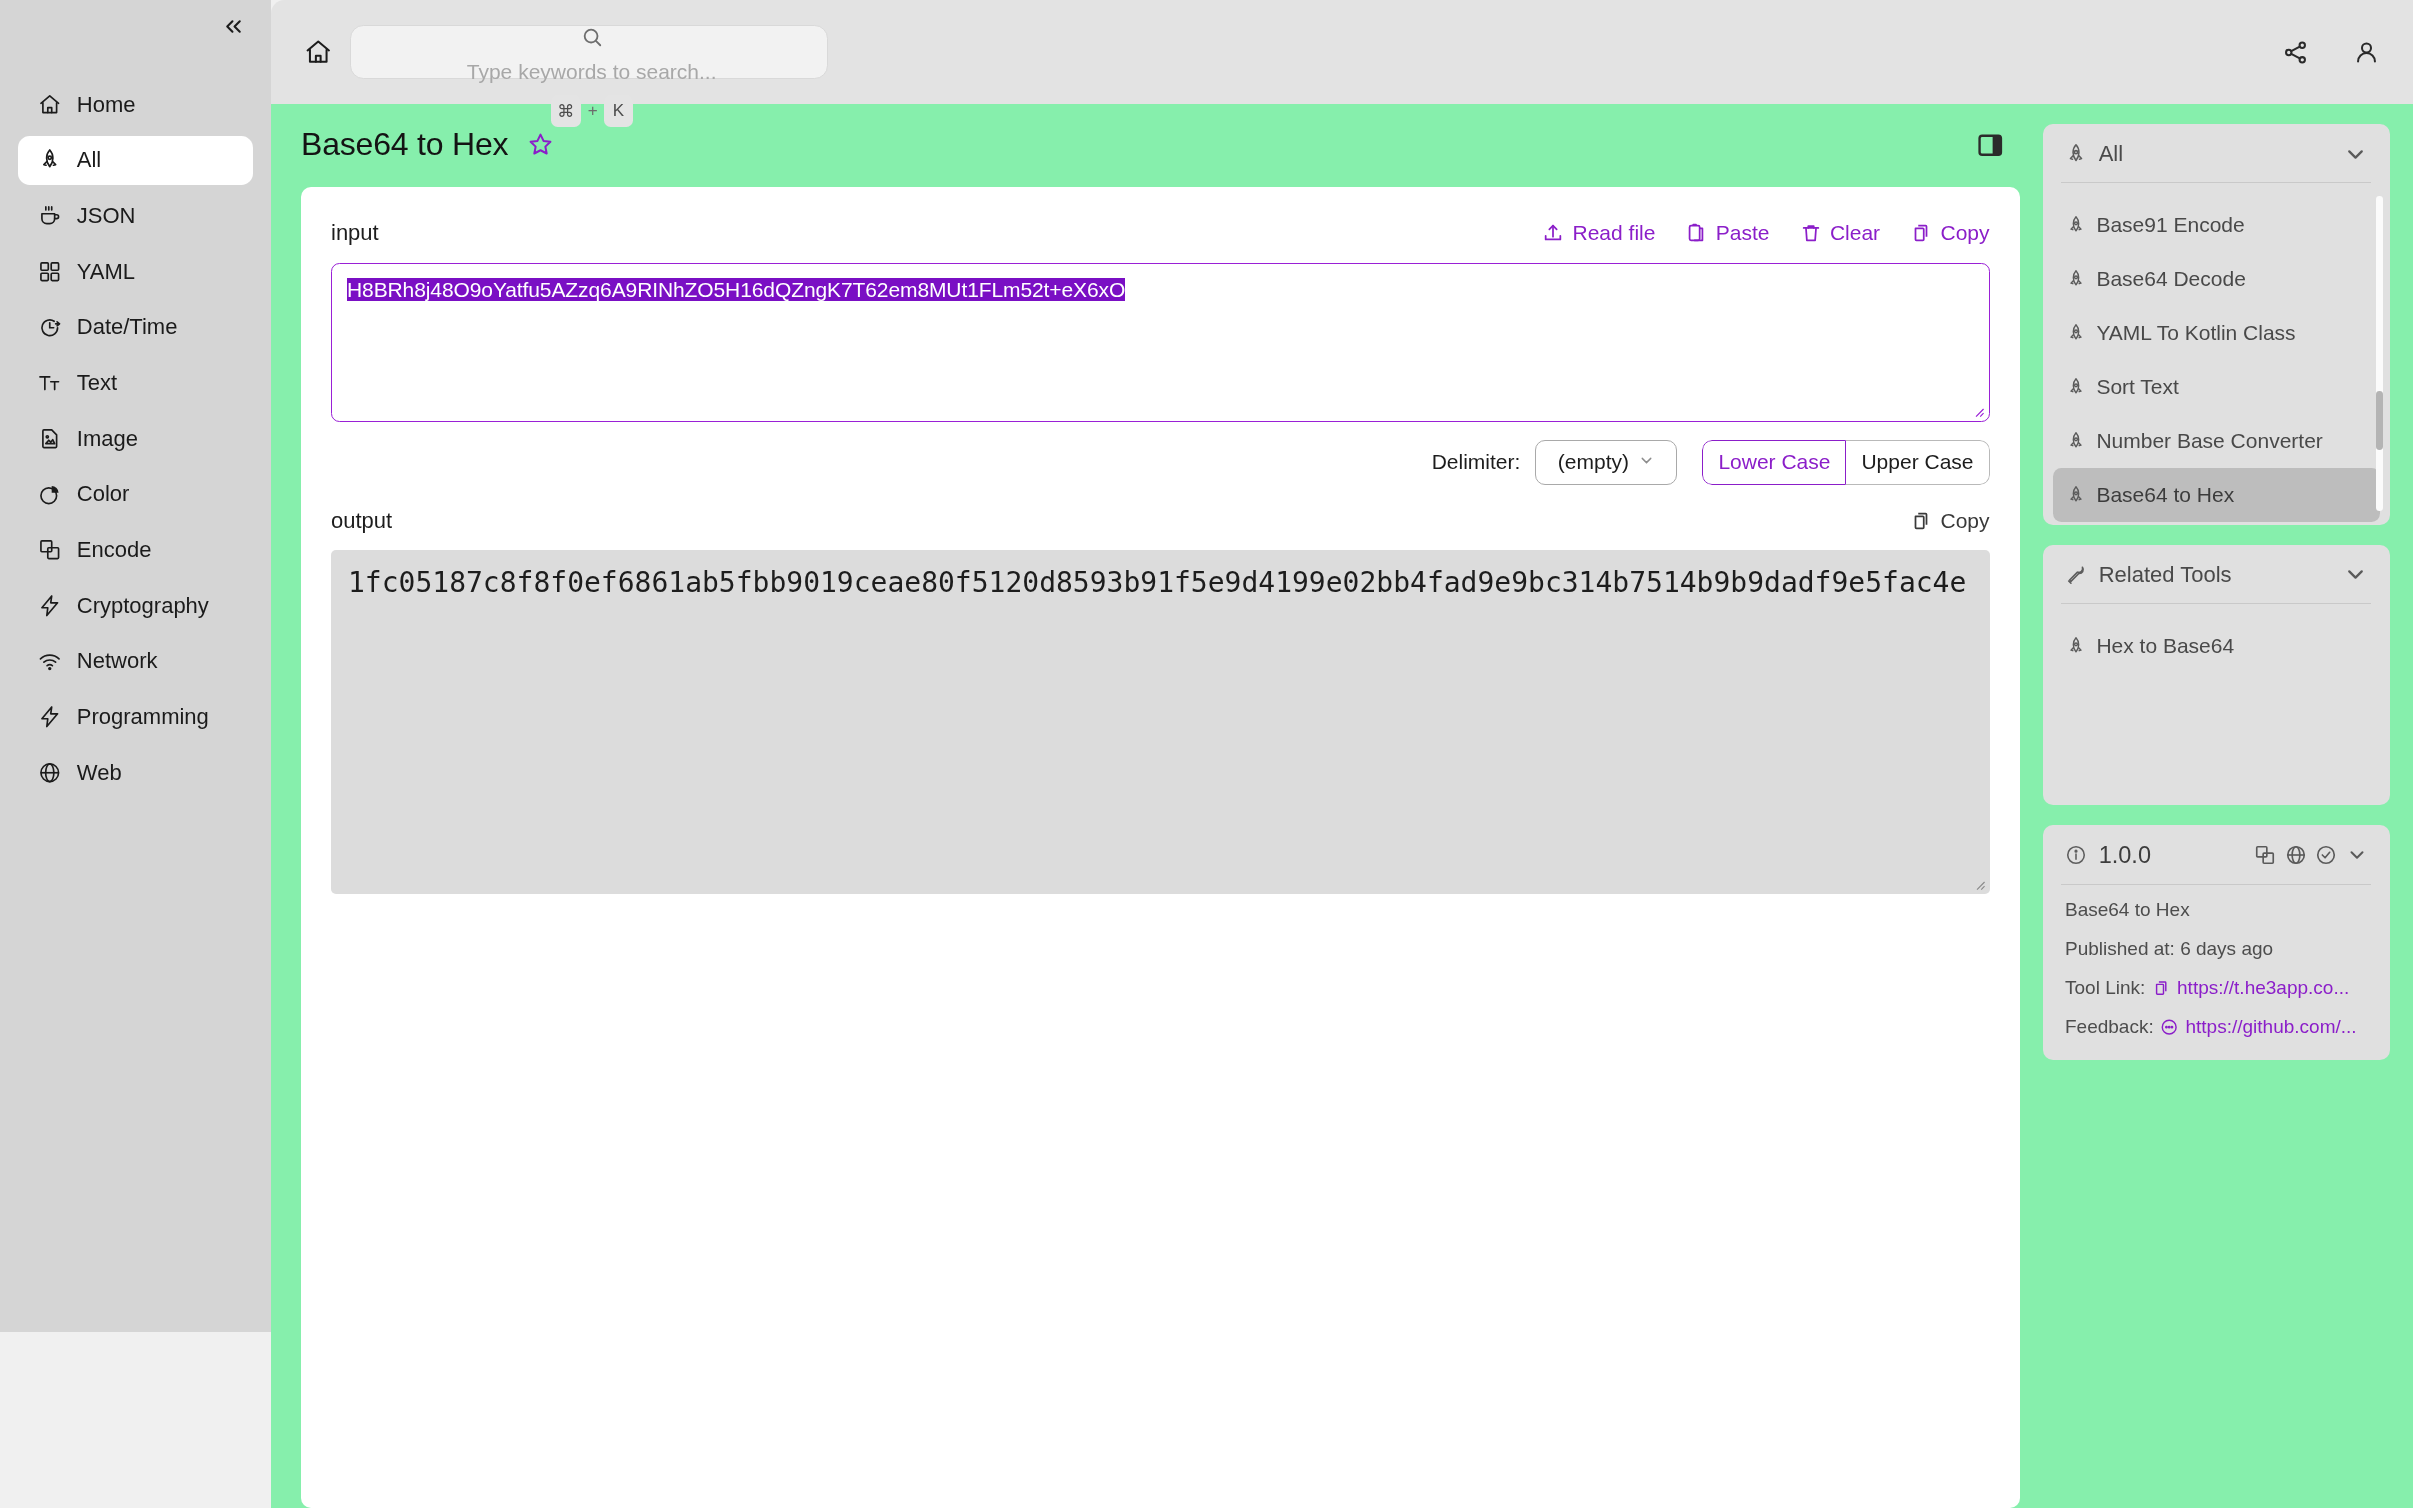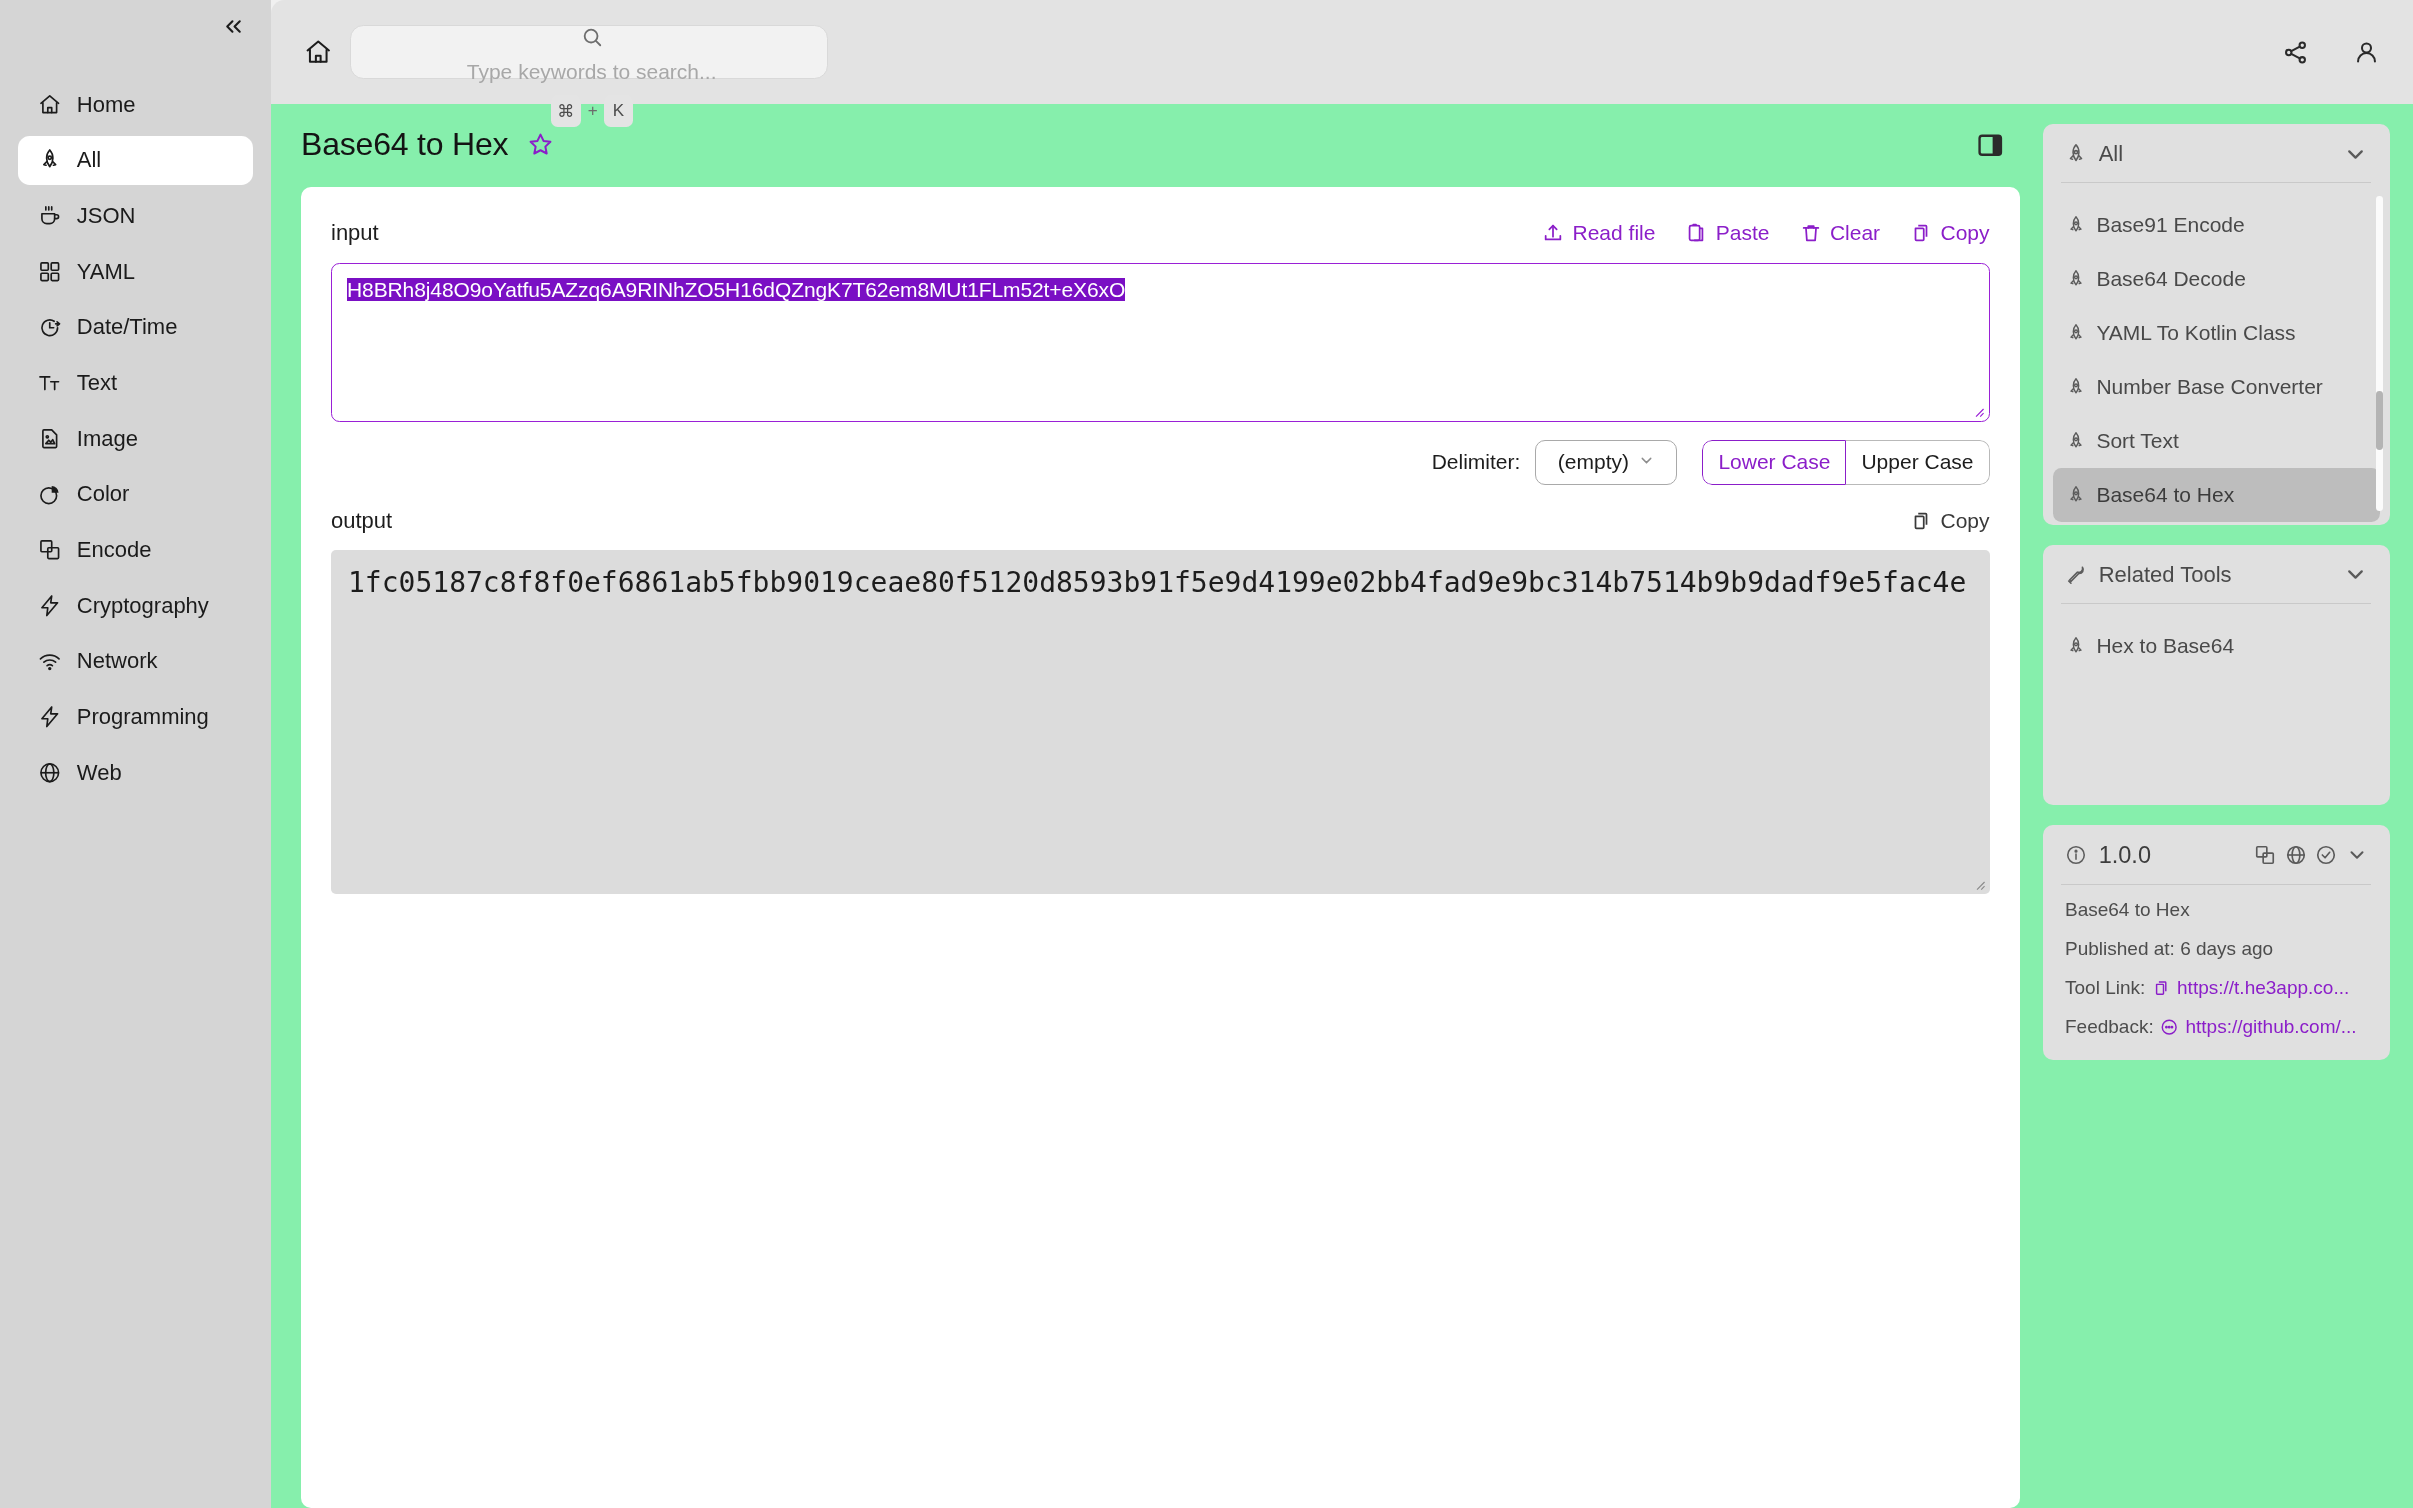--- a/index.html
+++ b/index.html
@@ -6,21 +6,21 @@
   html, body {
     width: 2413px; height: 1508px;
     font-family: "Liberation Sans", sans-serif;
     background: #f0f0f0;
     overflow: hidden;
   }
   .app { display: flex; width: 2413px; height: 1508px; }
 
   
   .sidebar {
-    width: 271px; height: 1508px;
+    width: 271px; height: 1332px;
     background: #d5d5d5;
     flex: 0 0 271px;
     position: relative;
   }
   .sidebar-collapse {
     height: 52px; display: flex; align-items: center;
     justify-content: flex-end; padding-right: 22px;
   }
   .collapse-btn {
     width: 32px; height: 32px; display: flex; align-items: center;
@@ -539,30 +539,30 @@
                   </svg></span>
                 <span>YAML To Kotlin Class</span>
               </div>
             <div class="ritem">
                 <span class="ri-ico"><svg viewBox="0 0 24 24" fill="none" stroke="currentColor" stroke-width="1.7" stroke-linecap="round" stroke-linejoin="round">
                     <path d="M12 2c2.2 2.4 3.2 5.4 3.2 8.4 0 3.4-1.4 6.4-3.2 8.6-1.8-2.2-3.2-5.2-3.2-8.6C8.8 7.4 9.8 4.4 12 2z"></path>
                     <circle cx="12" cy="10" r="1.7"></circle>
                     <path d="M8.8 14 6 17l2.2.6"></path>
                     <path d="M15.2 14 18 17l-2.2.6"></path>
                   </svg></span>
-                <span>Number Base Converter</span>
+                <span>Sort Text</span>
               </div>
             <div class="ritem">
                 <span class="ri-ico"><svg viewBox="0 0 24 24" fill="none" stroke="currentColor" stroke-width="1.7" stroke-linecap="round" stroke-linejoin="round">
                     <path d="M12 2c2.2 2.4 3.2 5.4 3.2 8.4 0 3.4-1.4 6.4-3.2 8.6-1.8-2.2-3.2-5.2-3.2-8.6C8.8 7.4 9.8 4.4 12 2z"></path>
                     <circle cx="12" cy="10" r="1.7"></circle>
                     <path d="M8.8 14 6 17l2.2.6"></path>
                     <path d="M15.2 14 18 17l-2.2.6"></path>
                   </svg></span>
-                <span>Sort Text</span>
+                <span>Number Base Converter</span>
               </div>
             <div class="ritem active">
                 <span class="ri-ico"><svg viewBox="0 0 24 24" fill="none" stroke="currentColor" stroke-width="1.7" stroke-linecap="round" stroke-linejoin="round">
                     <path d="M12 2c2.2 2.4 3.2 5.4 3.2 8.4 0 3.4-1.4 6.4-3.2 8.6-1.8-2.2-3.2-5.2-3.2-8.6C8.8 7.4 9.8 4.4 12 2z"></path>
                     <circle cx="12" cy="10" r="1.7"></circle>
                     <path d="M8.8 14 6 17l2.2.6"></path>
                     <path d="M15.2 14 18 17l-2.2.6"></path>
                   </svg></span>
                 <span>Base64 to Hex</span>
               </div>

